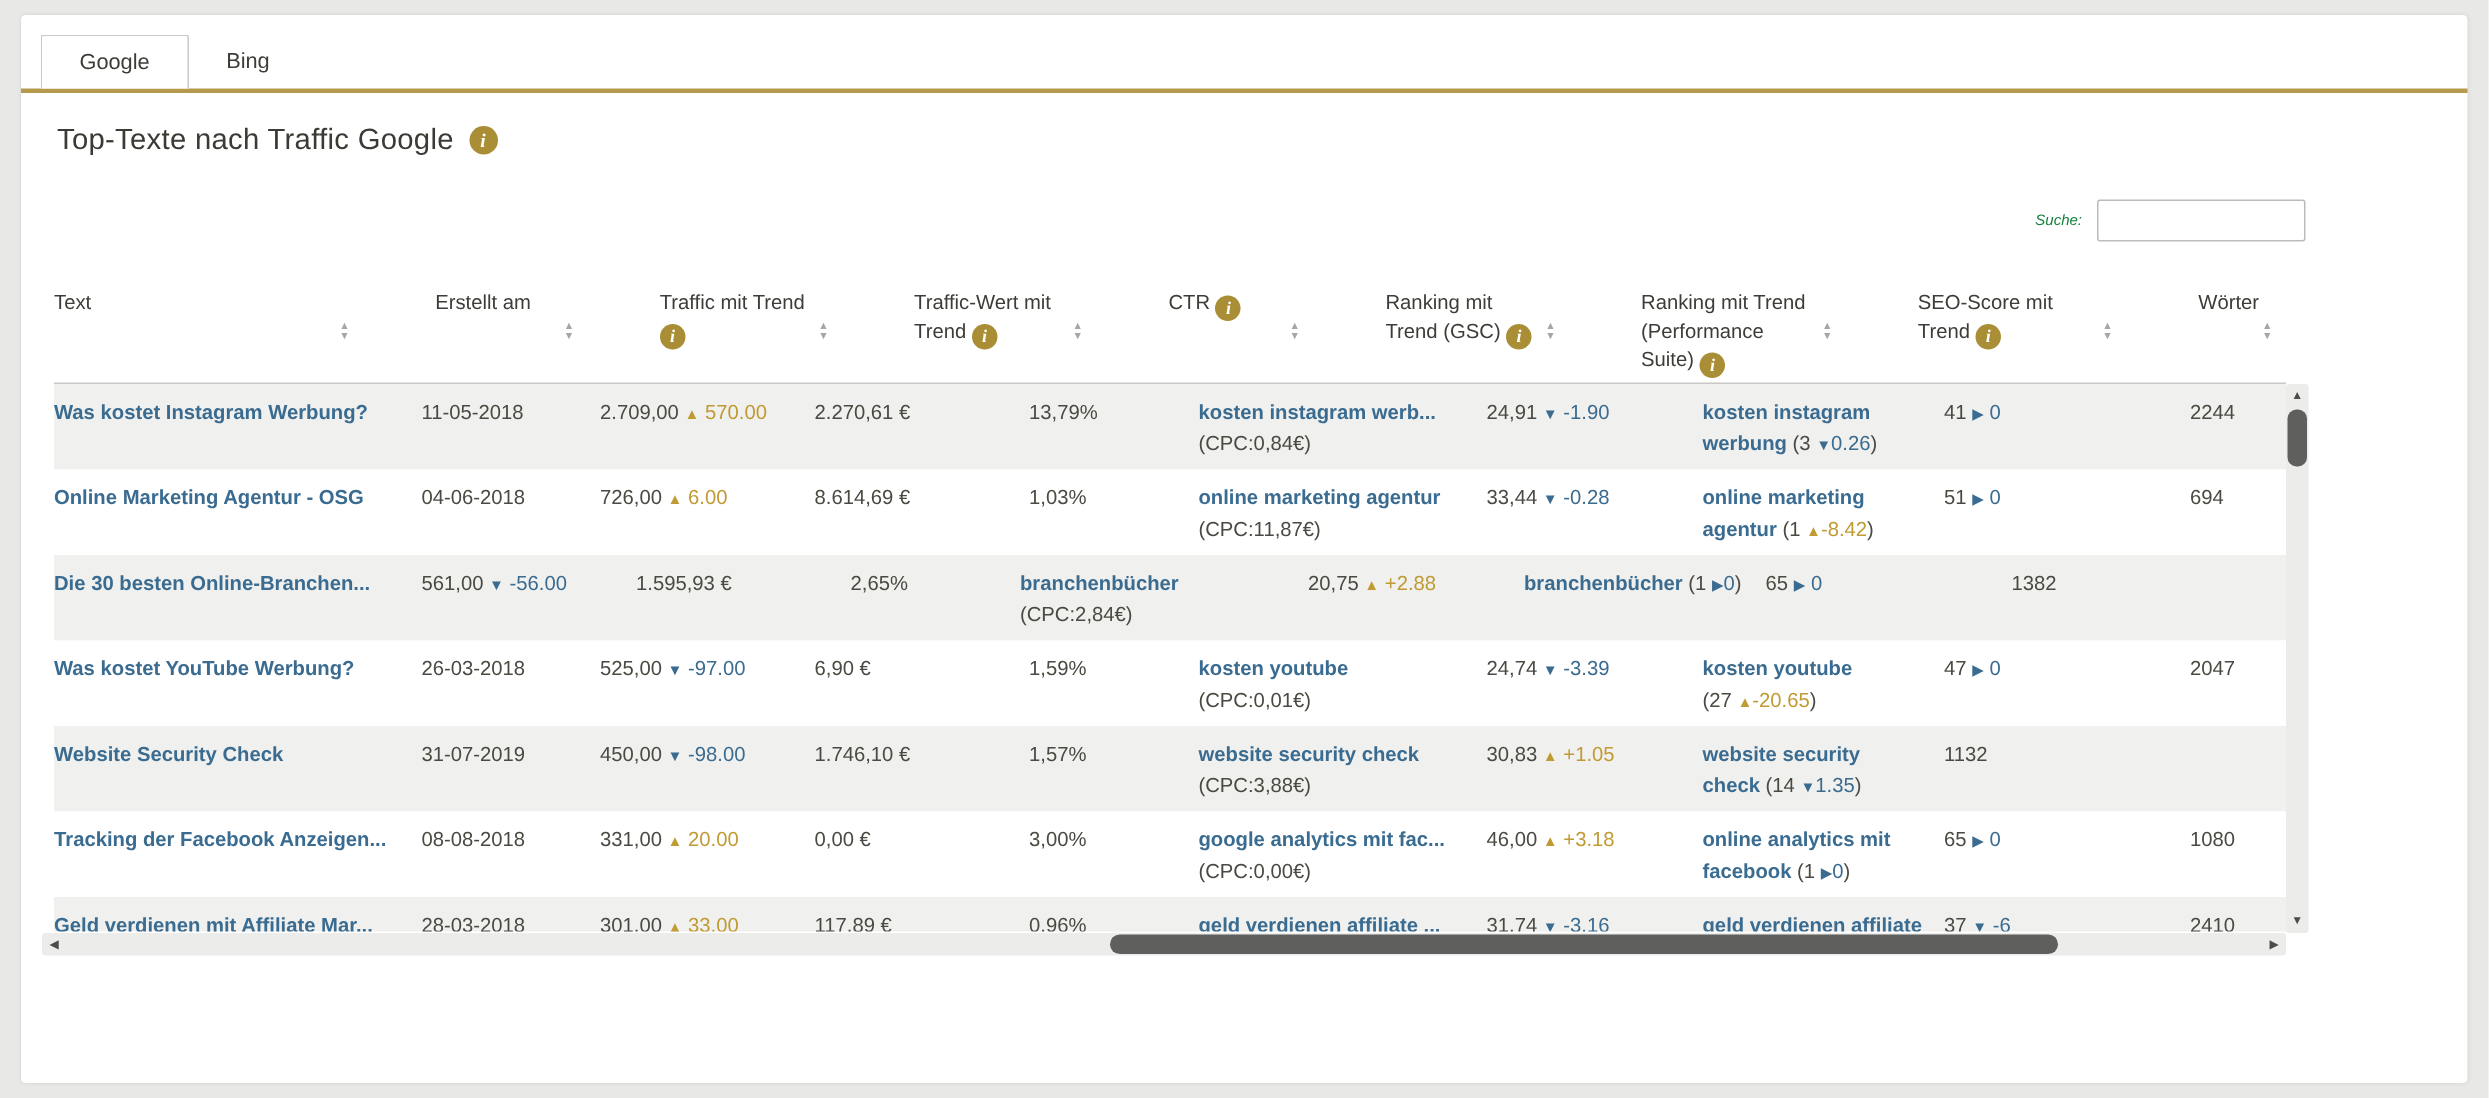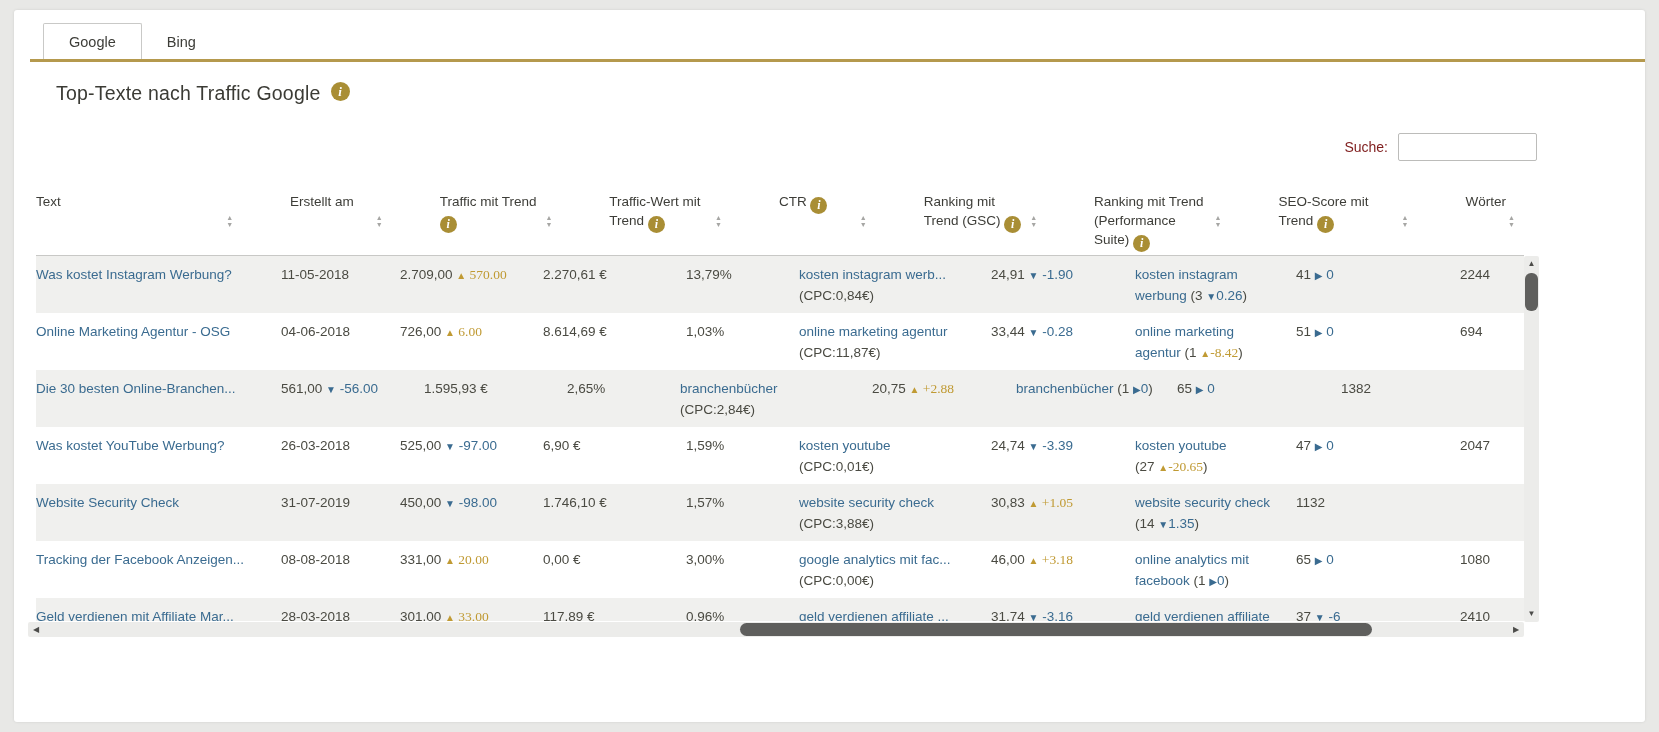--- a/index.html
+++ b/index.html
@@ -11,45 +11,45 @@
     overflow: hidden;
   }
   .card {
     position: absolute; left: 14px; top: 10px;
     width: 1631px; height: 712px;
     background: #fff; border-radius: 3px;
     box-shadow: 0 0 3px rgba(0,0,0,.10);
   }
   
   .tabbar {
-    position: absolute; top: 13px; left: 16px; right: 0;
-    display: flex; align-items: flex-end; padding-left: 13px;
+    position: absolute; top: 13px; left: 0; right: 0;
+    display: flex; padding-left: 13px;
     border-bottom: 3px solid var(--gold-line, #b5994d);
   }
   .tab {
     padding: 10px 25px 9px; font-size: 14.5px; color: #3d3d38; cursor: pointer;
     background: transparent;
   }
   .tab.active {
     background: #fff; border: 1px solid #c9c9c7; border-bottom: none;
     border-radius: 2px 2px 0 0;
   }
   
-  .titlebar { position: absolute; top: 72px; left: 42px; display: flex; align-items: flex-start; gap: 10px; }
+  .titlebar { position: absolute; top: 72px; left: 24px; display: flex; align-items: center; gap: 10px; }
   .title { font-size: 19.5px; font-weight: 400; color: #3b3b35; letter-spacing: .2px; }
   .info {
     display: inline-block; width: 17px; height: 17px; border-radius: 50%;
     background: var(--gold, #a98e35); color: #fff;
     font-family: "Liberation Serif", serif; font-style: italic; font-weight: 700;
     font-size: 12px; line-height: 17px; text-align: center; vertical-align: -3px;
     cursor: pointer; flex: none;
   }
   .info.lg { width: 19px; height: 19px; line-height: 19px; font-size: 13px; }
   .searchbar { position: absolute; top: 123px; right: 108px; display: flex; align-items: center; gap: 10px; }
-  .search-label { font-size: 14px; color: #7f1d1d; }
+  .search-label { font-size: 10px; color: #15803d; font-style: italic; }
   .search-input {
     width: 139px; height: 28px; border: 1px solid #bcbcba; border-radius: 2px;
     background: #fff; padding: 0 7px; font-size: 13px; font-family: inherit; color: #3d3d38;
   }
   
   .table { position: absolute; left: 22px; top: 178px; width: 1488px; }
   .thead { display: flex; height: 67px; gap: 48px; }
   .hcell {
     position: relative; padding: 4px 18px 0 0;
     font-size: 13.5px; line-height: 19px; color: #3d3d38; cursor: pointer;
@@ -60,24 +60,24 @@
   }
   .sort span { display: block; }
   .c0 { width: 245px; } .c1 { width: 119px; } .c2 { width: 143px; }
   .c3 { width: 143px; } .c4 { width: 113px; } .c5 { width: 192px; }
   .c6 { width: 144px; } .c7 { width: 161px; } .c8 { width: 164px; }
   .c9 { width: 64px; }
   .tbody { border-top: 1px solid #c8c8c6; width: 1488px; height: 366px; overflow: hidden; }
   .trow { display: flex; height: 57px; background: #fff; }
   .trow.alt { background: #f0f0ee; }
   .cell { padding: 8px 14px 0 0; font-size: 13.5px; line-height: 21px; color: #4a4a42; }
-  .link { color: var(--blue, #3a6b90); text-decoration: none; cursor: pointer; }
+  .link { color: var(--blue, #3a6b90); text-decoration: none; cursor: pointer; font-weight: bold; }
   .plain { color: #4a4a42; }
   .tr { white-space: nowrap; }
-  .tr.up { color: var(--trend-up, #c09a33); font-family: Liberation Serif, serif; }
+  .tr.up { color: var(--trend-up, #c09a33); }
   .tr.down, .tr.flat { color: var(--blue, #3a6b90); }
   .arr { font-size: 10px; }
   
   .vscroll {
     position: absolute; left: 1510px; top: 246px; width: 15px; height: 366px;
     background: #ececea; border-radius: 2px;
   }
   .vscroll .sbtn { position: absolute; left: 0; width: 15px; height: 14px; font-size: 8px;
     line-height: 14px; text-align: center; color: #4c4c4a; cursor: pointer; }
   .vscroll .sbtn.up { top: 1px; } .vscroll .sbtn.down { bottom: 1px; }

